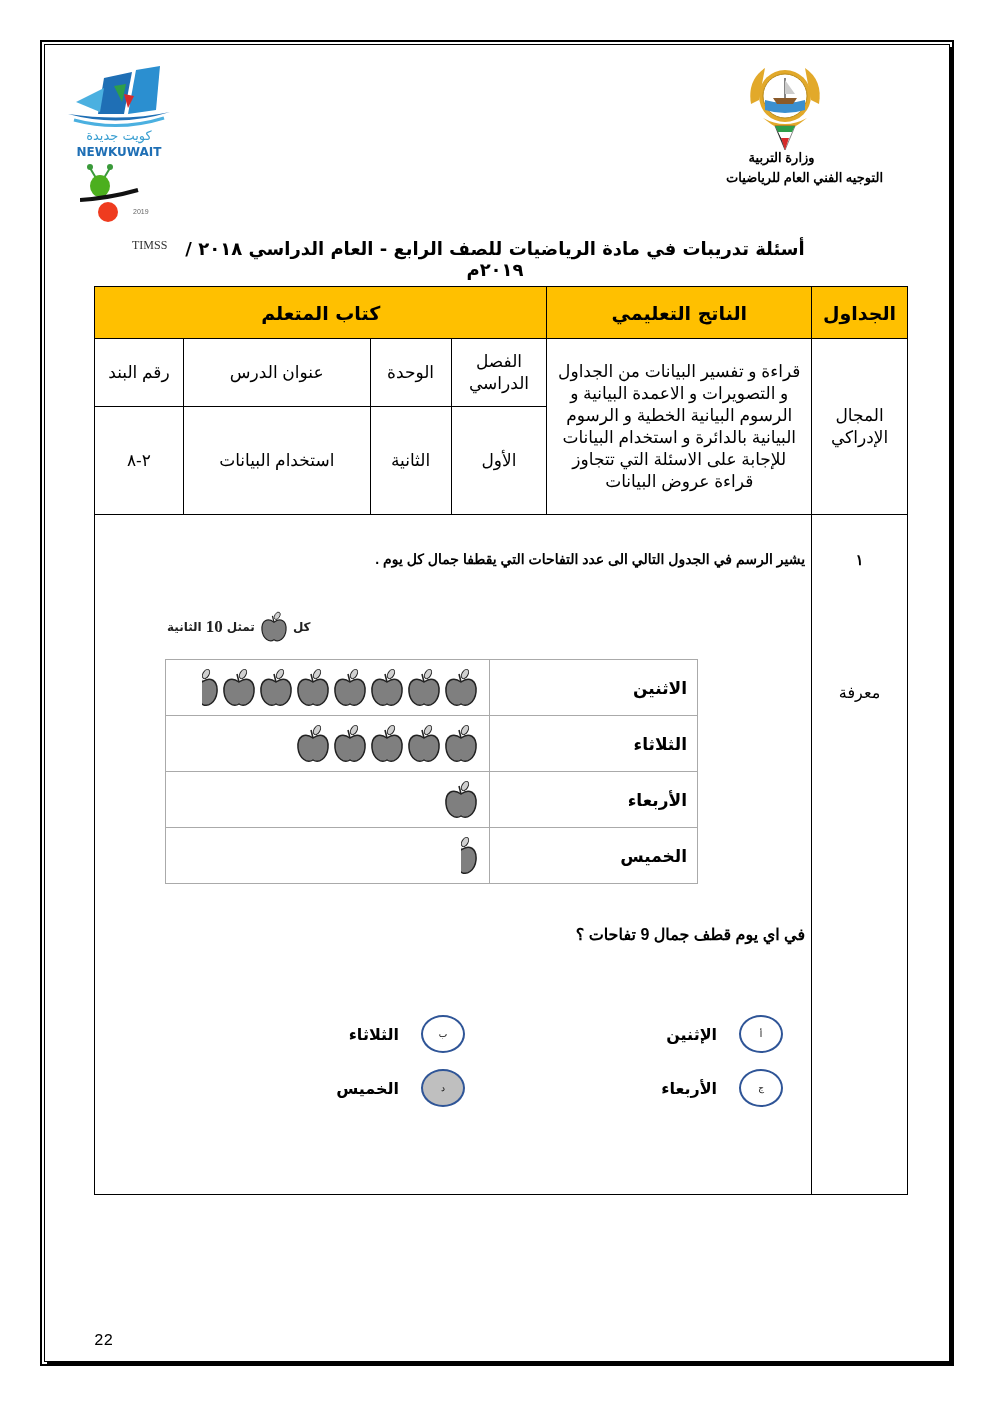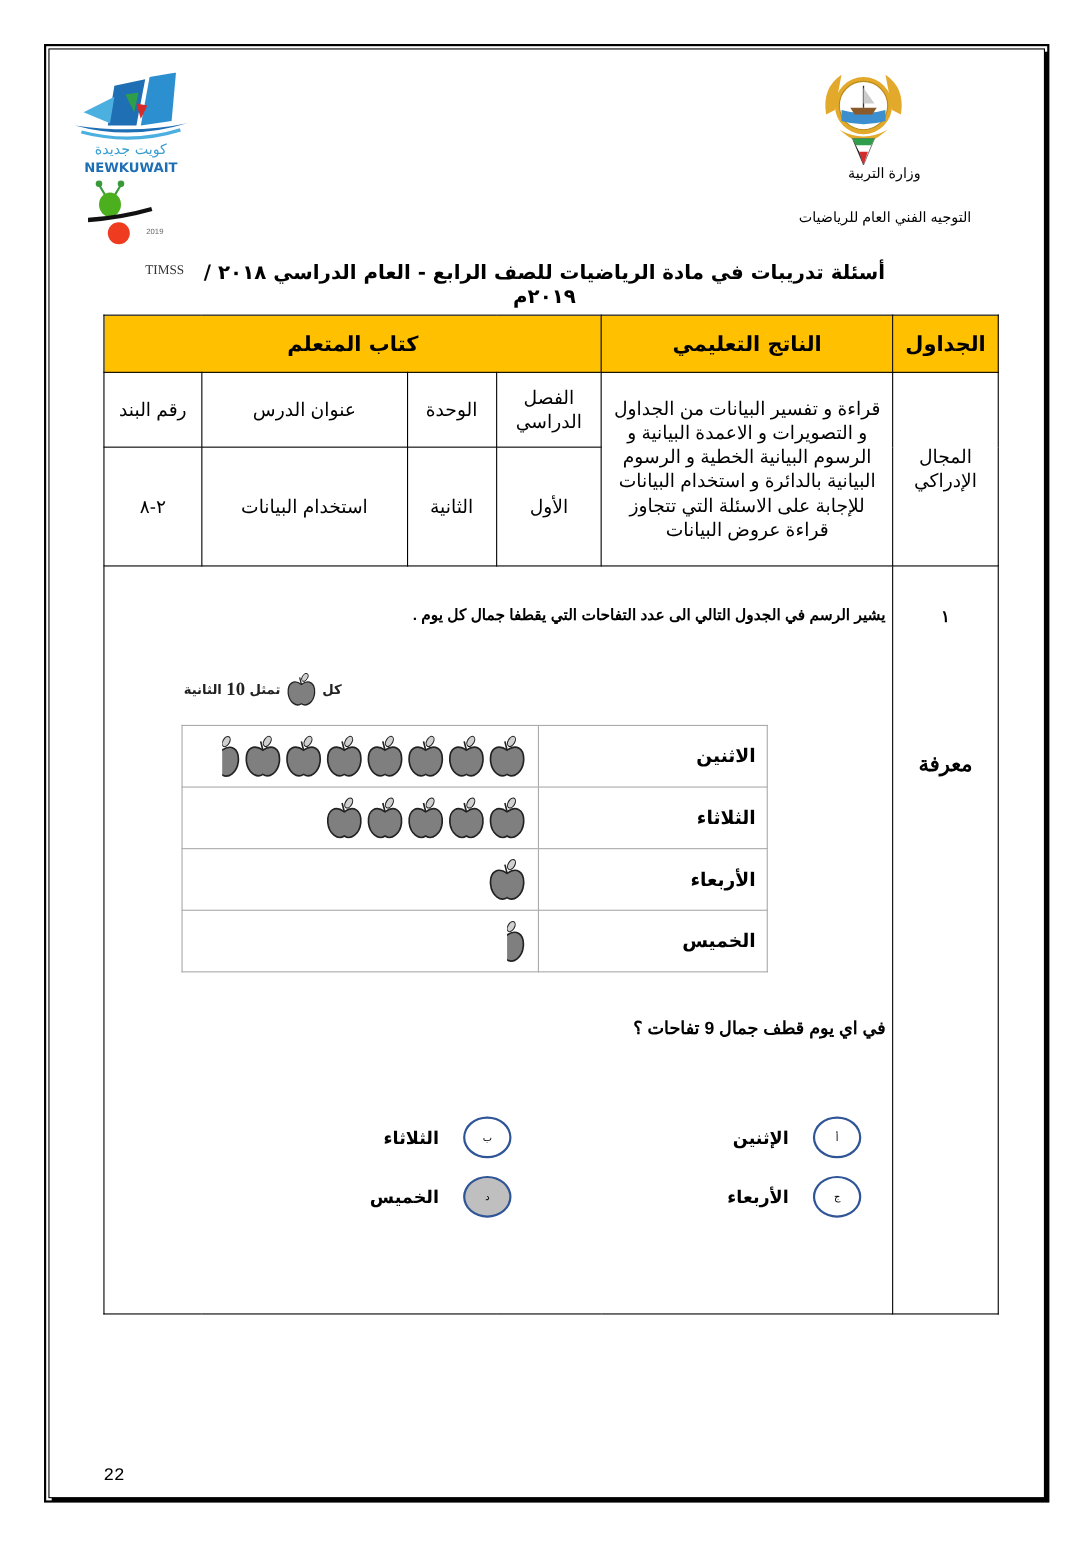--- a/index.html
+++ b/index.html
@@ -12,44 +12,44 @@
     box-shadow: 3px 3px 0 0 #000;
   }
 
   
   .logo-newkuwait { position: absolute; left: 64px; top: 66px; width: 110px; height: 94px; }
   .logo-timss { position: absolute; left: 80px; top: 162px; width: 100px; height: 62px; }
   .timss-text { position: absolute; left: 132px; top: 194px; font-family: "Liberation Serif", serif; font-size: 12px; color: #333; margin-top: 44px; }
   .timss-year { position: absolute; left: 133px; top: 208px; font-family: "Liberation Sans", sans-serif; font-size: 7px; color: #666; }
 
   .emblem { position: absolute; left: 745px; top: 60px; width: 80px; height: 92px; }
-  .ministry-text { position: absolute; right: 110px; top: 148px; direction: rtl; text-align: right; font-family: "Liberation Sans", sans-serif; font-size: 13px; line-height: 20px; }
+  .ministry-text { position: absolute; right: 110px; top: 148px; direction: rtl; text-align: center; font-family: "Liberation Sans", sans-serif; font-size: 13px; line-height: 20px; font-weight: bold; }
   .ministry-text .l1 { padding-right: 46px; }
-  .ministry-text .l2 { padding-right: 0; margin-top: 20px; }
+  .ministry-text .l2 { padding-right: 0; }
 
   .doc-title {
     position: absolute; left: 170px; top: 238px; width: 650px; direction: rtl; text-align: center;
     font-family: "DejaVu Sans", sans-serif; font-weight: bold; font-size: 18px;
   }
 
   
   table.main {
     position: absolute; left: 94px; top: 286px; width: 814px; border-collapse: collapse;
     direction: rtl; font-family: "Liberation Sans", sans-serif;
   }
   table.main td { border: 1.5px solid #000; text-align: center; vertical-align: middle; }
   .hdr td { background: #ffc000; height: 52px; font-family: "DejaVu Sans", sans-serif; font-weight: bold; font-size: 19px; }
   .subhdr td { font-size: 17px; line-height: 22px; }
   .lo-text { font-size: 16px; line-height: 21px; padding: 4px 8px; }
   .content-cell { vertical-align: top !important; text-align: right !important; position: relative; height: 680px; }
   .seq-cell { vertical-align: top !important; position: relative; }
 
   .q-stem { position: absolute; right: 6px; top: 36px; font-weight: bold; font-size: 14px; direction: rtl; }
   .q-number { position: absolute; left: 0; right: 0; top: 36px; text-align: center; font-size: 15px; font-weight: bold; }
-  .q-domain { position: absolute; left: 0; right: 0; top: 168px; text-align: center; font-weight: bold; font-size: 19px; }
+  .q-domain { position: absolute; left: 0; right: 0; top: 168px; text-align: center; font-weight: normal; font-size: 16px; }
 
   .key { position: absolute; left: 72px; top: 96px; direction: rtl; display: flex; align-items: center; gap: 4px; font-family: "DejaVu Sans", sans-serif; font-weight: bold; font-size: 12px; color: #222; }
   .key .ten { font-family: "Liberation Serif", serif; font-size: 17px; }
 
   table.picto {
     position: absolute; left: 70px; top: 144px; width: 533px; border-collapse: collapse; direction: rtl;
   }
   table.picto td { border: 1.5px solid #aaa; height: 56px; }
   table.picto td.day { width: 208px; text-align: right; padding-right: 10px; font-weight: bold; font-size: 17px; font-family: "DejaVu Sans", sans-serif; }
   table.picto td.apples { text-align: right; padding-right: 10px; }

